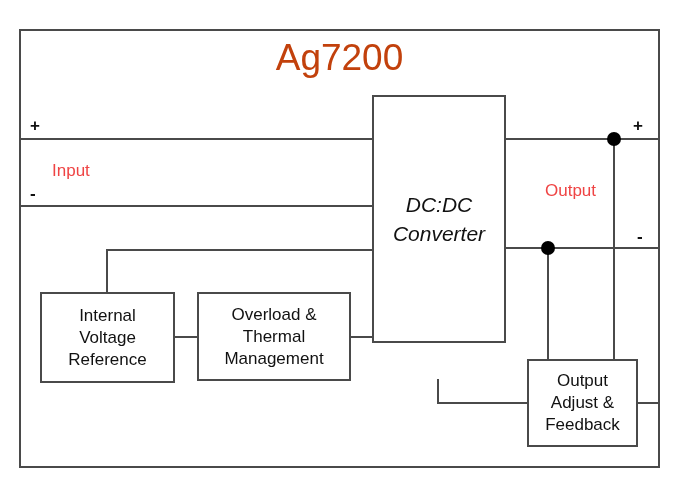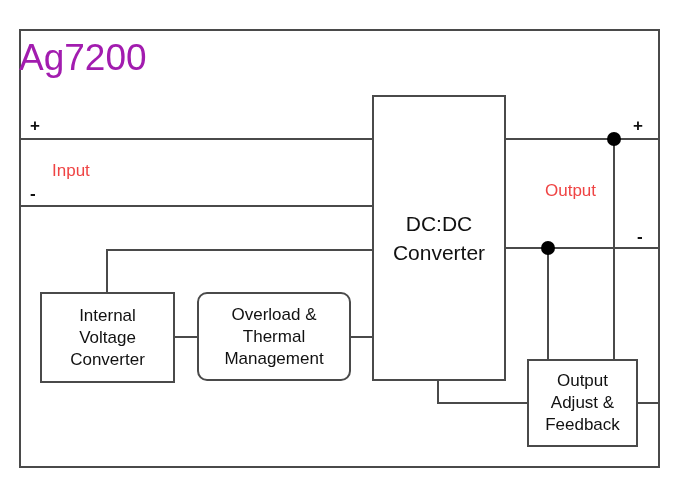--- a/index.html
+++ b/index.html
@@ -20,24 +20,25 @@
     left: 19px; top: 29px;
     width: 641px; height: 439px;
     border: 2px solid #4a4a4a;
     background: transparent;
   }
 
   .title {
     position: absolute;
     left: 19px; top: 38px;
     width: 641px;
+    text-align: center;
     font-size: 37px;
     line-height: 40px;
     font-weight: 400;
-    color: #a21caf;
+    color: #c2410c;
     letter-spacing: 0px;
   }
 
   .wire {
     position: absolute;
     background: #4a4a4a;
   }
 
   .block {
     position: absolute;
@@ -94,22 +95,22 @@
   .w-output-plus     { left: 504px; top: 138px; width: 156px; height: 2px; }
   .w-output-minus    { left: 504px; top: 247px; width: 156px; height: 2px; }
   .w-plus-feedback   { left: 613px; top: 138px; width: 2px;   height: 223px; }
   .w-minus-feedback  { left: 547px; top: 247px; width: 2px;   height: 114px; }
   .w-dcdc-fb-v       { left: 437px; top: 379px; width: 2px;   height: 25px; }
   .w-dcdc-fb-h       { left: 437px; top: 402px; width: 92px;  height: 2px; }
   .w-feedback-adjust { left: 636px; top: 402px; width: 24px;  height: 2px; }
 
   
   .block-ivr      { left: 40px;  top: 292px; width: 135px; height: 91px; }
-  .block-overload { left: 197px; top: 292px; width: 154px; height: 89px; border-radius: 10px; }
-  .block-dcdc     { left: 372px; top: 95px;  width: 134px; height: 286px; }
+  .block-overload { left: 197px; top: 292px; width: 154px; height: 89px; }
+  .block-dcdc     { left: 372px; top: 95px;  width: 134px; height: 248px; font-style: italic; }
   .block-feedback { left: 527px; top: 359px; width: 111px; height: 88px; }
 
   
   .dot-plus  { left: 607px; top: 132px; }
   .dot-minus { left: 541px; top: 241px; }
 
   
   .p-in-plus   { left: 30px;  top: 116px; }
   .p-in-label  { left: 52px;  top: 161px; }
   .p-in-minus  { left: 30px;  top: 184px; }
@@ -136,21 +137,21 @@
   <div class="wire w-output-minus"></div>
   <div class="wire w-plus-feedback"></div>
   <div class="wire w-minus-feedback"></div>
   <div class="wire w-dcdc-fb-v"></div>
   <div class="wire w-dcdc-fb-h"></div>
   <div class="wire w-feedback-adjust"></div>
 
   <div class="block block-ivr">
     <span class="block-label">Internal
 Voltage
-Converter</span>
+Reference</span>
   </div>
 
   <div class="block block-overload">
     <span class="block-label">Overload &amp;
 Thermal
 Management</span>
   </div>
 
   <div class="block block-dcdc">
     <span class="block-label">DC:DC

